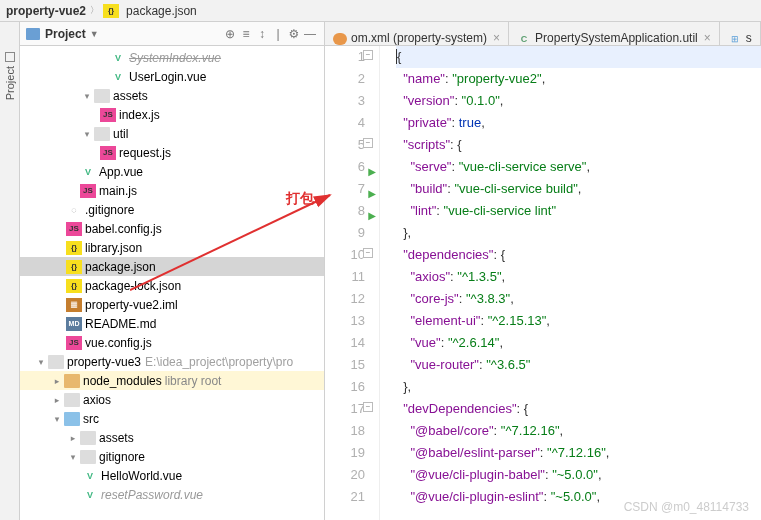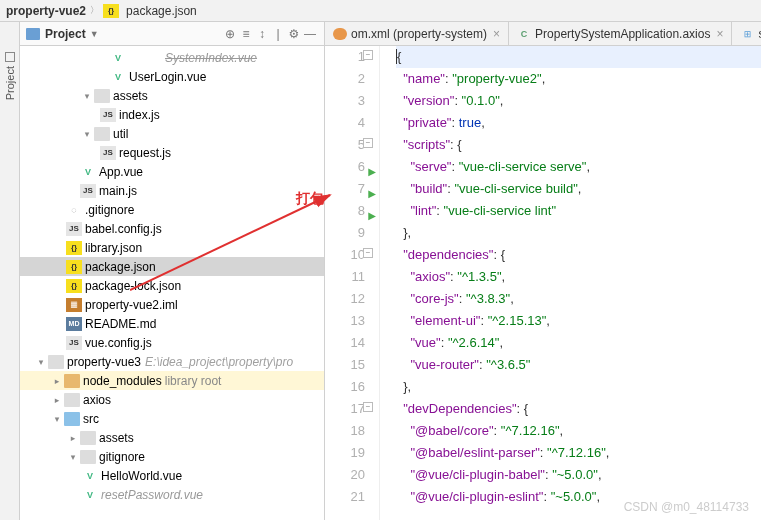--- a/index.html
+++ b/index.html
@@ -18,50 +18,50 @@
 .sidebar-header .hicon { width: 16px; text-align: center; color: #777; cursor: pointer; }
 .tree { padding: 2px 0; font-size: 12px; }
 .tree-row { display: flex; align-items: center; height: 19px; white-space: nowrap; }
 .tree-row.selected { background: #d5d5d5; }
 .arrow { width: 14px; text-align: center; color: #888; font-size: 9px; cursor: pointer; }
 .ticon { width: 16px; height: 14px; display: inline-flex; align-items: center; justify-content: center; margin-right: 3px; font-size: 9px; }
 .ticon.folder { background: #ddd; border-radius: 1px; }
 .ticon.folder-src { background: #8bc1e8; border-radius: 1px; }
 .ticon.folder-lib { background: #e8b86d; border-radius: 1px; }
 .ticon.vue { color: #41b883; font-weight: bold; }
-.ticon.js { background: #e5e5e5; color: #333; font-size: 8px; font-weight: bold; }
+.ticon.js { background: #ec4899; color: #333; font-size: 8px; font-weight: bold; }
 .ticon.json { background: #f7df1e; color: #333; font-size: 8px; font-weight: bold; }
 .ticon.md { background: #5b7c9e; color: #fff; font-size: 7px; font-weight: bold; }
 .ticon.iml { background: #c57e2e; color: #fff; font-size: 8px; }
 .ticon.git { color: #999; }
 .tree-row .txt { color: #000; }
 .tree-row .txt.faded { color: #999; font-style: italic; }
 .tree-row .txt.lib { color: #888; margin-left: 3px; }
-.tree-row .path { color: #a0a0a0; margin-left: 4px; font-style: italic; }
+.tree-row .path { color: #a0a0a0; margin-left: 4px; }
 .editor-panel { flex: 1; display: flex; flex-direction: column; overflow: hidden; }
 .tabs { height: 24px; border-bottom: 1px solid #d0d0d0; display: flex; align-items: center; background: #f2f2f2; overflow: hidden; }
-.tab { height: 100%; padding: 0 8px; display: flex; align-items: center; border-right: 1px solid #d0d0d0; background: #f2f2f2; white-space: nowrap; }
+.tab { height: 100%; padding: 0 8px; display: flex; align-items: flex-end; border-right: 1px solid #d0d0d0; background: #f2f2f2; white-space: nowrap; }
 .tab .ticon2 { width: 14px; height: 12px; margin-right: 4px; display: inline-flex; align-items: center; justify-content: center; font-size: 9px; }
 .tab .ticon2.xml { background: #e8974a; border-radius: 7px; color: #fff; }
 .tab .ticon2.java { color: #5a9e6f; font-weight: bold; }
 .tab .ticon2.db { color: #5a9ed8; }
 .tab .close { margin-left: 6px; color: #999; cursor: pointer; }
 .editor-body { flex: 1; display: flex; font-family: "Consolas", monospace; font-size: 13px; line-height: 22px; overflow: hidden; }
 .gutter { width: 55px; text-align: right; color: #b0b0b0; padding-right: 14px; border-right: 1px solid #eee; background: #fff; position: relative; }
 .gutter .ln { height: 22px; position: relative; }
 .gutter .fold { position: absolute; right: -8px; top: 4px; width: 10px; height: 10px; border: 1px solid #bbb; font-size: 8px; line-height: 8px; text-align: center; color: #888; background: #fff; }
 .gutter .run { position: absolute; right: -11px; top: 5px; color: #4caf50; font-size: 10px; }
 .code-area { flex: 1; padding-left: 16px; background: #fff; overflow: hidden; }
 .code-line { height: 22px; white-space: pre; }
 .tok-brace { color: #333; }
 .tok-key { color: #871094; }
 .tok-str { color: #067d17; }
 .tok-bool { color: #0033b3; }
 .tok-cursor { border-left: 1px solid #333; }
-.anno-text { position: absolute; top: 190px; left: 296px; color: #e03030; font-size: 14px; font-weight: bold; font-family: sans-serif; }
+.anno-text { position: absolute; top: 190px; left: 286px; color: #e03030; font-size: 14px; font-weight: bold; font-family: sans-serif; }
 .arrow-svg { position: absolute; top: 180px; left: 130px; }
 .watermark { position: absolute; bottom: 6px; right: 12px; color: #ccc; font-size: 12px; font-family: sans-serif; }
 </style>
 </head>
 <body>
 
 <div class="breadcrumb">
   <b>property-vue2</b>
   <span class="chev">〉</span>
   <span class="ticon json">{}</span>
@@ -83,21 +83,21 @@
       <span class="hicon">⊕</span>
       <span class="hicon">≡</span>
       <span class="hicon">↕</span>
       <span class="hicon">|</span>
       <span class="hicon">⚙</span>
       <span class="hicon">—</span>
     </div>
     <div class="tree" id="tree">
         <div class="tree-row" style="padding-left: 90px;">
           <span class="ticon vue">V</span>
-          <span class="txt faded" style="text-decoration: line-through; margin-left: 36px;">SystemIndex.vue</span>
+          <span class="txt faded" style="text-decoration: line-through;">SystemIndex.vue</span>
         </div>
         <div class="tree-row" style="padding-left: 90px;">
           <span class="ticon vue">V</span>
           <span class="txt">UserLogin.vue</span>
         </div>
         <div class="tree-row" style="padding-left: 60px;">
           <span class="arrow">▾</span>
           <span class="ticon folder"></span>
           <span class="txt">assets</span>
         </div>
@@ -199,21 +199,21 @@
 
   <div class="editor-panel">
     <div class="tabs" id="tabs">
         <div class="tab">
           <span class="ticon2 xml"></span>
           <span>om.xml (property-system)</span>
           <span class="close">×</span>
         </div>
         <div class="tab">
           <span class="ticon2 java">C</span>
-          <span>PropertySystemApplication.axios</span>
+          <span>PropertySystemApplication.util</span>
           <span class="close">×</span>
         </div>
         <div class="tab">
           <span class="ticon2 db">⊞</span>
           <span>s</span>
         </div>
       </div>
     <div class="editor-body">
       <div class="gutter" id="gutter">
           <div class="ln">1<span class="fold">−</span></div>

